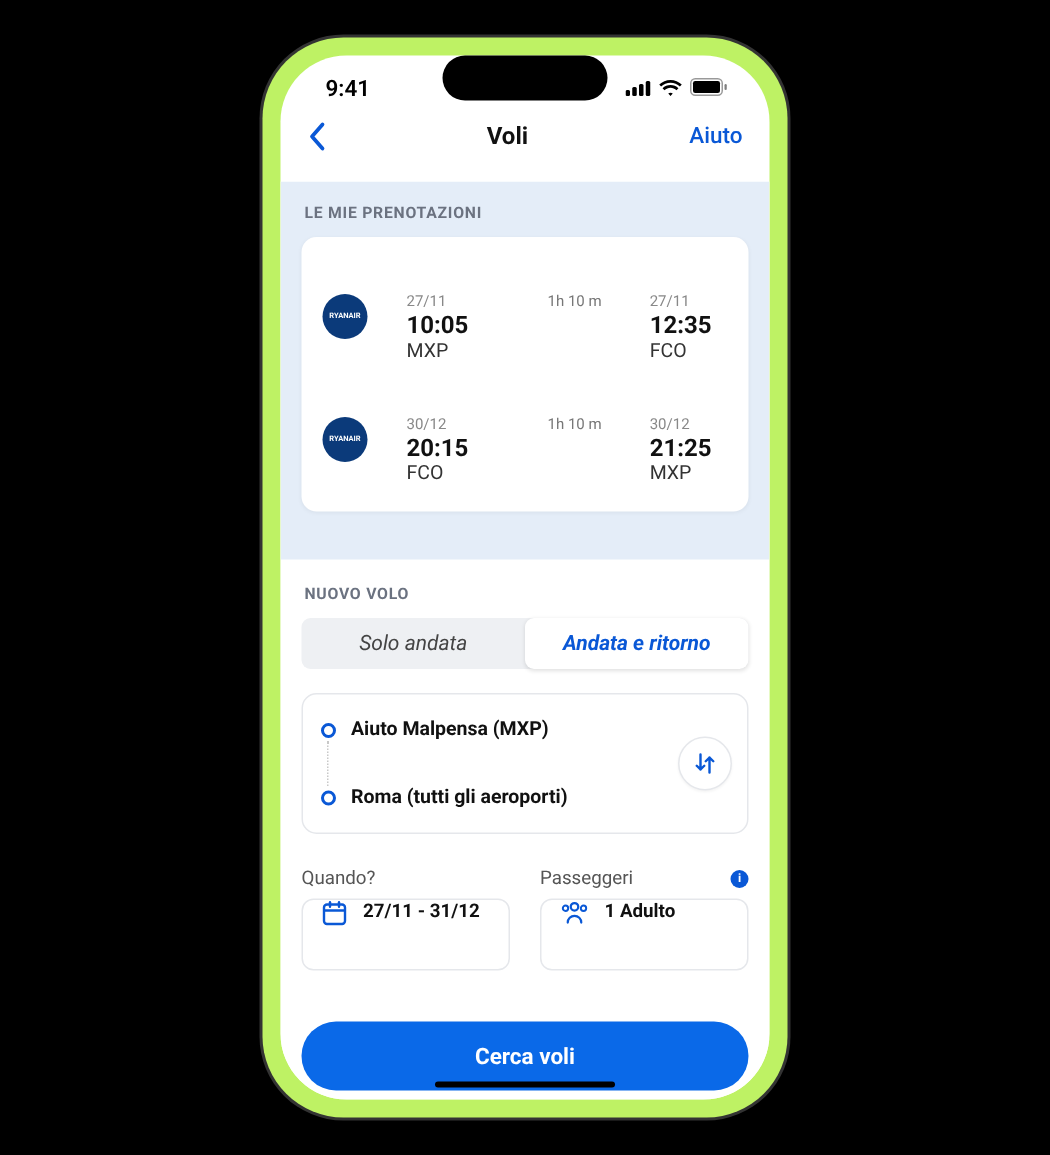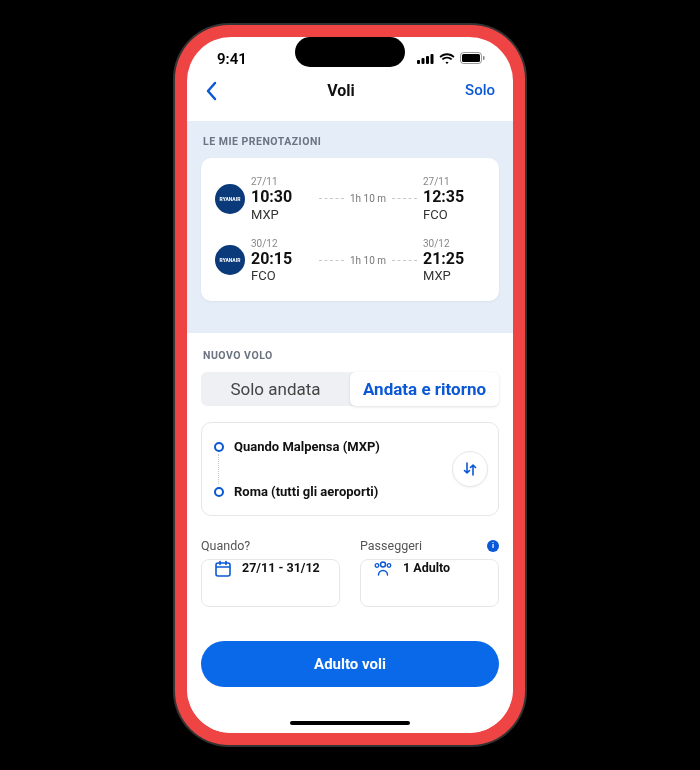--- a/index.html
+++ b/index.html
@@ -8,21 +8,21 @@
     height: 770px;
     background: #000;
     display: flex;
     align-items: center;
     justify-content: center;
     font-family: -apple-system, BlinkMacSystemFont, "Segoe UI", Roboto, sans-serif;
   }
   .phone-frame {
     width: 350px;
     height: 720px;
-    background: #ef4444;
+    background: #bef264;
     border-radius: 54px;
     padding: 12px;
     position: relative;
     box-shadow: 0 0 0 2px #333;
   }
   .phone-screen {
     width: 100%;
     height: 100%;
     background: #fff;
     border-radius: 44px;
@@ -76,23 +76,24 @@
     padding-left: 2px;
   }
   .bookings-card {
     background: #fff;
     border-radius: 10px;
     padding: 10px 14px;
     box-shadow: 0 1px 3px rgba(0,0,0,0.05);
   }
   .booking-row {
     display: flex;
-    align-items: center;
-    gap: 6px;
+    align-items: flex-start;
+    gap: 26px;
     padding: 8px 0;
+    margin-top: 20px;
   }
   .airline-circle {
     width: 30px;
     height: 30px;
     border-radius: 50%;
     background: #0b3a7a;
     display: flex;
     align-items: center;
     justify-content: center;
     color: #fff;
@@ -120,23 +121,24 @@
     border-radius: 6px;
     padding: 0;
     height: 34px;
     position: relative;
   }
   .trip-tab {
     flex: 1;
     display: flex;
     align-items: center;
     justify-content: center;
-    font-size: 17px;
+    font-size: 14px;
     color: #444;
     z-index: 1;
+    font-style: italic;
   }
   .trip-tab.active {
     background: #fff;
     border-radius: 6px;
     color: #0a58d6;
     font-weight: 700;
     box-shadow: 0 1px 3px rgba(0,0,0,0.12);
   }
   .airports-card {
     margin-top: 16px;
@@ -273,33 +275,33 @@
       </div>
     </div>
 
     <div class="nav-bar">
       <div class="back-btn">
         <svg width="12" height="20" viewBox="0 0 12 20">
             <path d="M10 2 L3 10 L10 18" stroke="#0a58d6" stroke-width="2.5" fill="none" stroke-linecap="round" stroke-linejoin="round"></path>
           </svg>
       </div>
       <div class="nav-title">Voli</div>
-      <div class="help-link">Solo</div>
+      <div class="help-link">Aiuto</div>
     </div>
 
     <div class="content">
 
       <div class="bookings-section">
         <div class="section-label">LE MIE PRENOTAZIONI</div>
         <div class="bookings-card">
           <div class="booking-row">
             <div class="airline-circle">RYANAIR</div>
             <div class="flight-col">
               <div class="flight-date">27/11</div>
-              <div class="flight-time">10:30</div>
+              <div class="flight-time">10:05</div>
               <div class="flight-airport">MXP</div>
             </div>
             <div class="flight-middle">
               <div class="dash-line"></div>
               <div class="duration">1h 10 m</div>
               <div class="dash-line"></div>
             </div>
             <div class="flight-col">
               <div class="flight-date">27/11</div>
               <div class="flight-time">12:35</div>
@@ -331,21 +333,21 @@
         <div class="section-label">NUOVO VOLO</div>
 
         <div class="trip-tabs">
           <div class="trip-tab">Solo andata</div>
           <div class="trip-tab active">Andata e ritorno</div>
         </div>
 
         <div class="airports-card">
           <div class="airport-row">
             <div class="airport-bullet"></div>
-            <span>Quando Malpensa (MXP)</span>
+            <span>Aiuto Malpensa (MXP)</span>
           </div>
           <div class="airport-spacer"></div>
           <div class="airport-row">
             <div class="airport-bullet"></div>
             <span>Roma (tutti gli aeroporti)</span>
           </div>
           <div class="swap-btn">
             <svg width="16" height="16" viewBox="0 0 16 16">
                 <path d="M5 2v10M5 12l-2.5-2.5M5 12l2.5-2.5M11 14V4M11 4l-2.5 2.5M11 4l2.5 2.5" stroke="#0a58d6" stroke-width="1.6" fill="none" stroke-linecap="round" stroke-linejoin="round"></path>
               </svg>
@@ -382,18 +384,18 @@
                     <circle cx="4" cy="5.5" r="1.8" stroke="#0a58d6" stroke-width="1.3" fill="none"></circle>
                     <circle cx="16" cy="5.5" r="1.8" stroke="#0a58d6" stroke-width="1.3" fill="none"></circle>
                   </svg>
               </span>
               <span class="picker-value">1 Adulto</span>
             </div>
           </div>
         </div>
       </div>
 
-      <div class="cta-btn">Adulto voli</div>
+      <div class="cta-btn">Cerca voli</div>
     </div>
 
     <div class="home-indicator"></div>
   </div>
 </div>
 
 </body></html>

